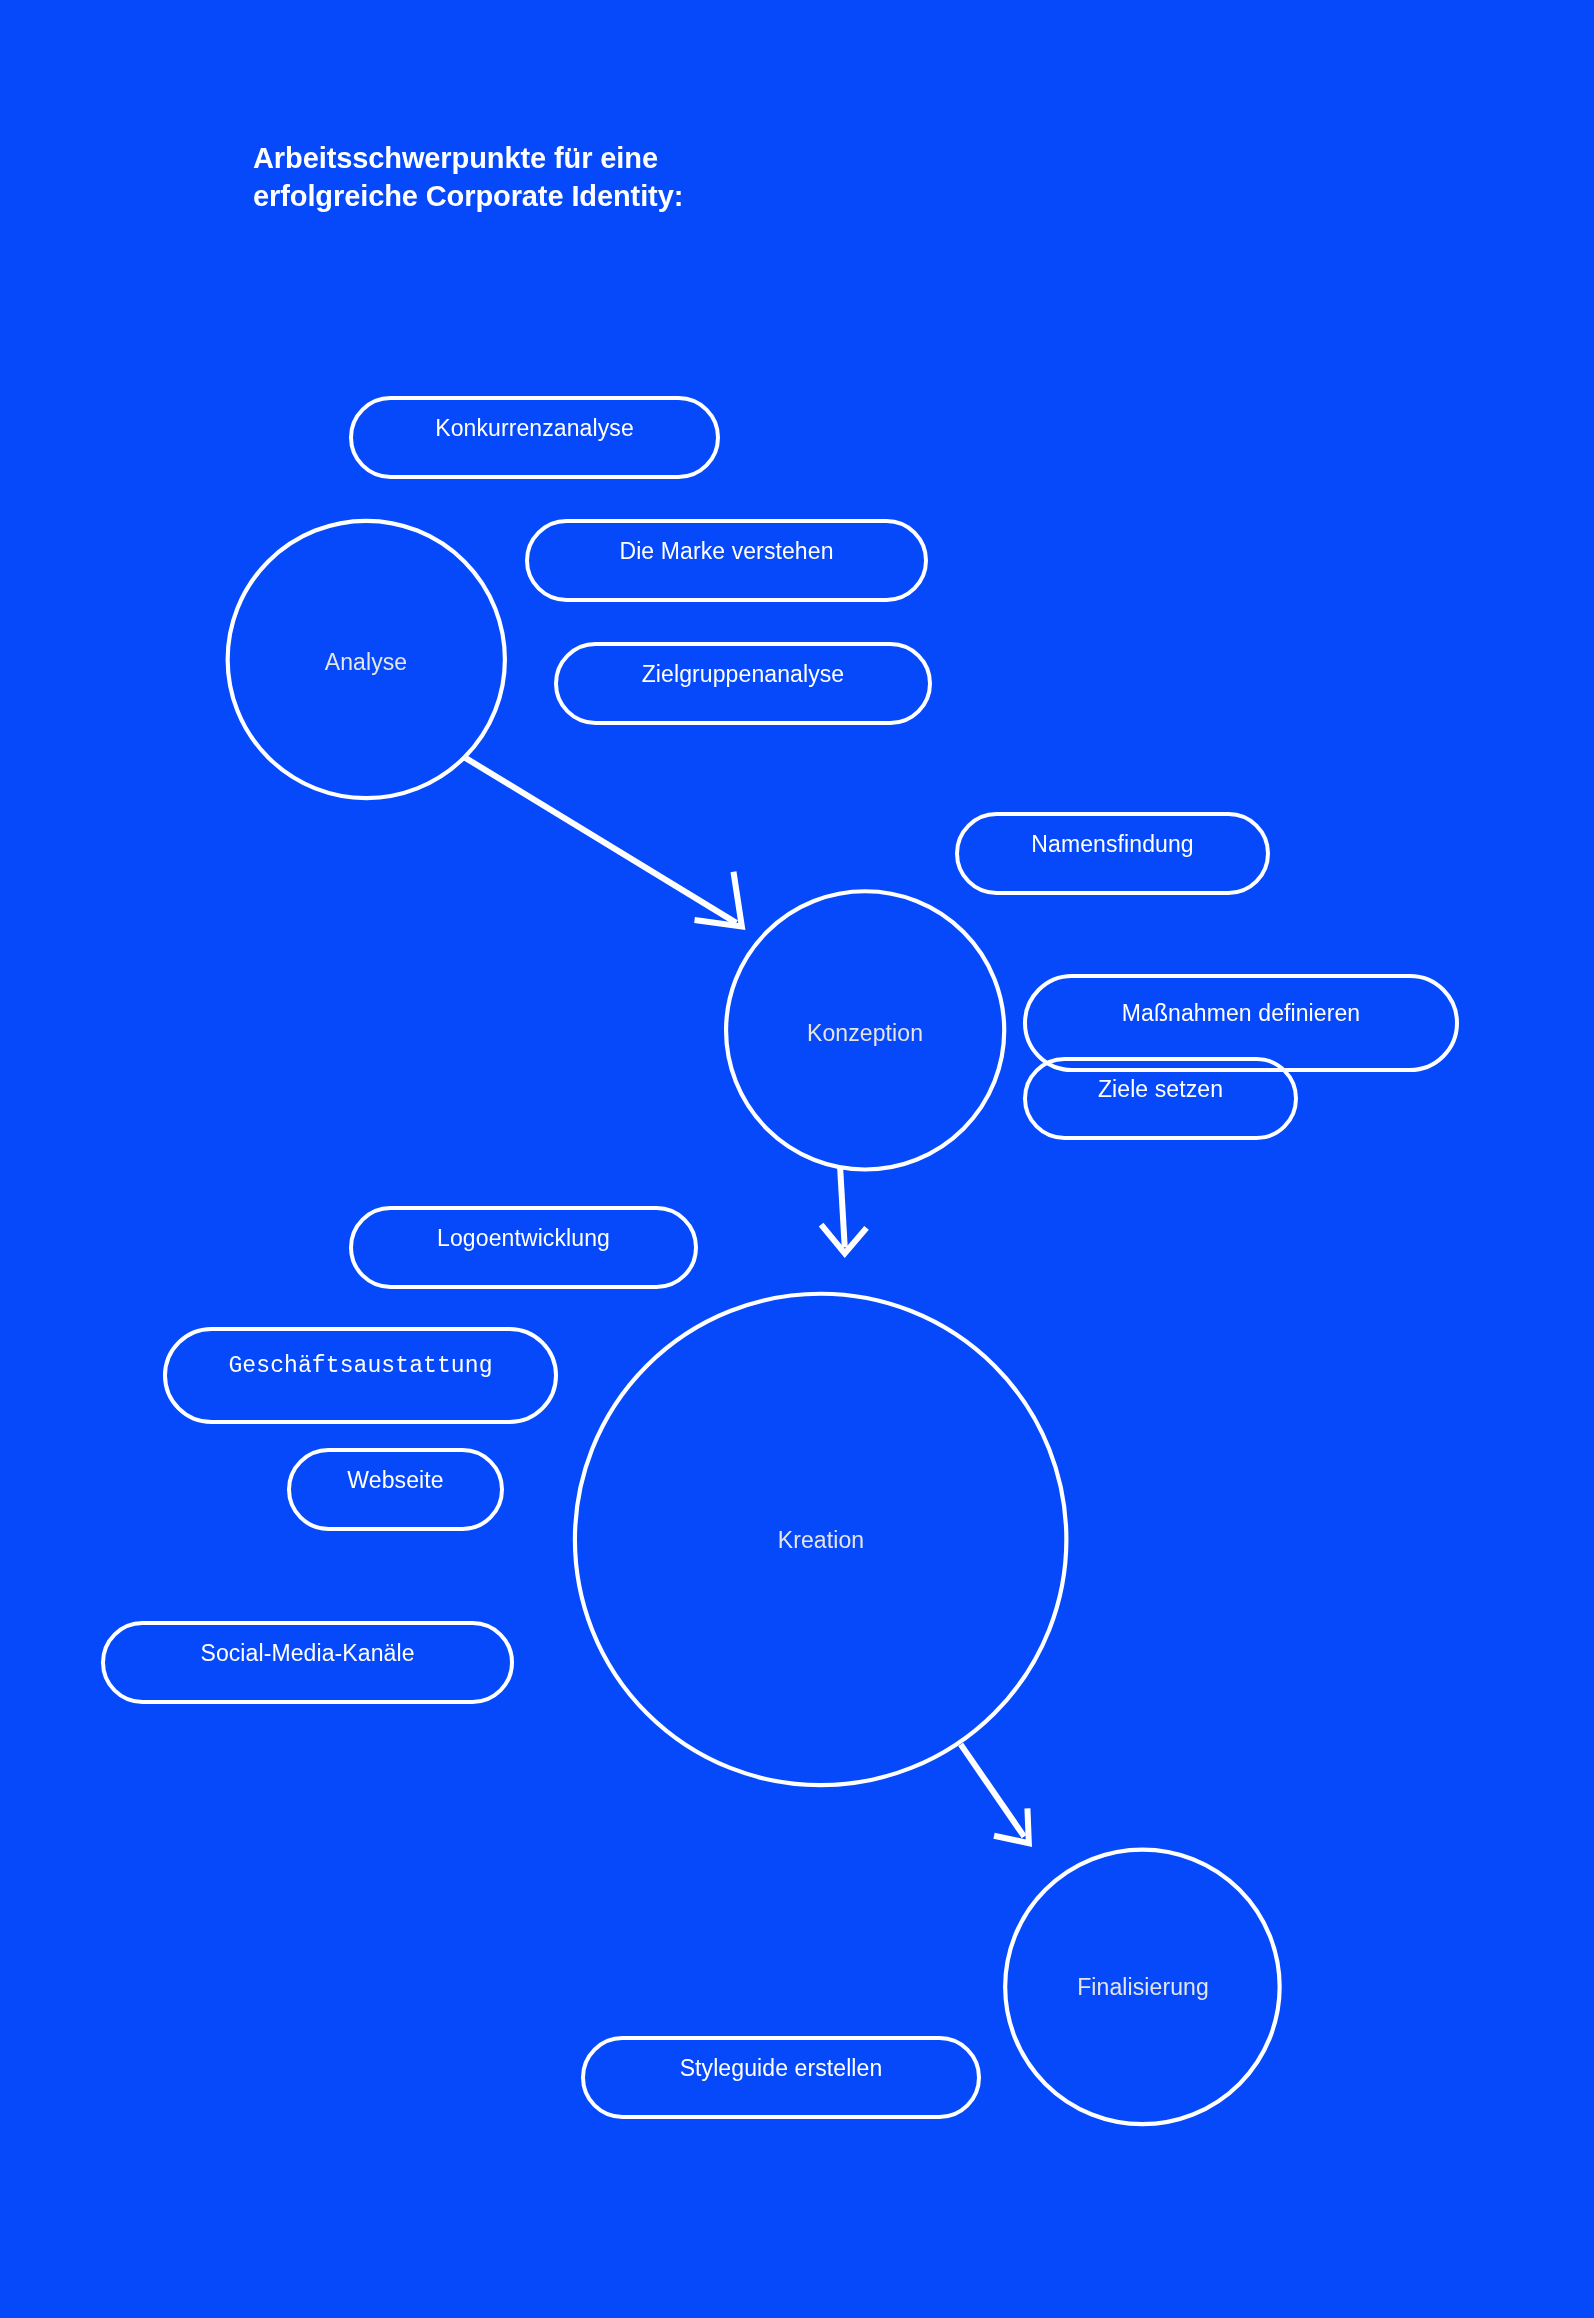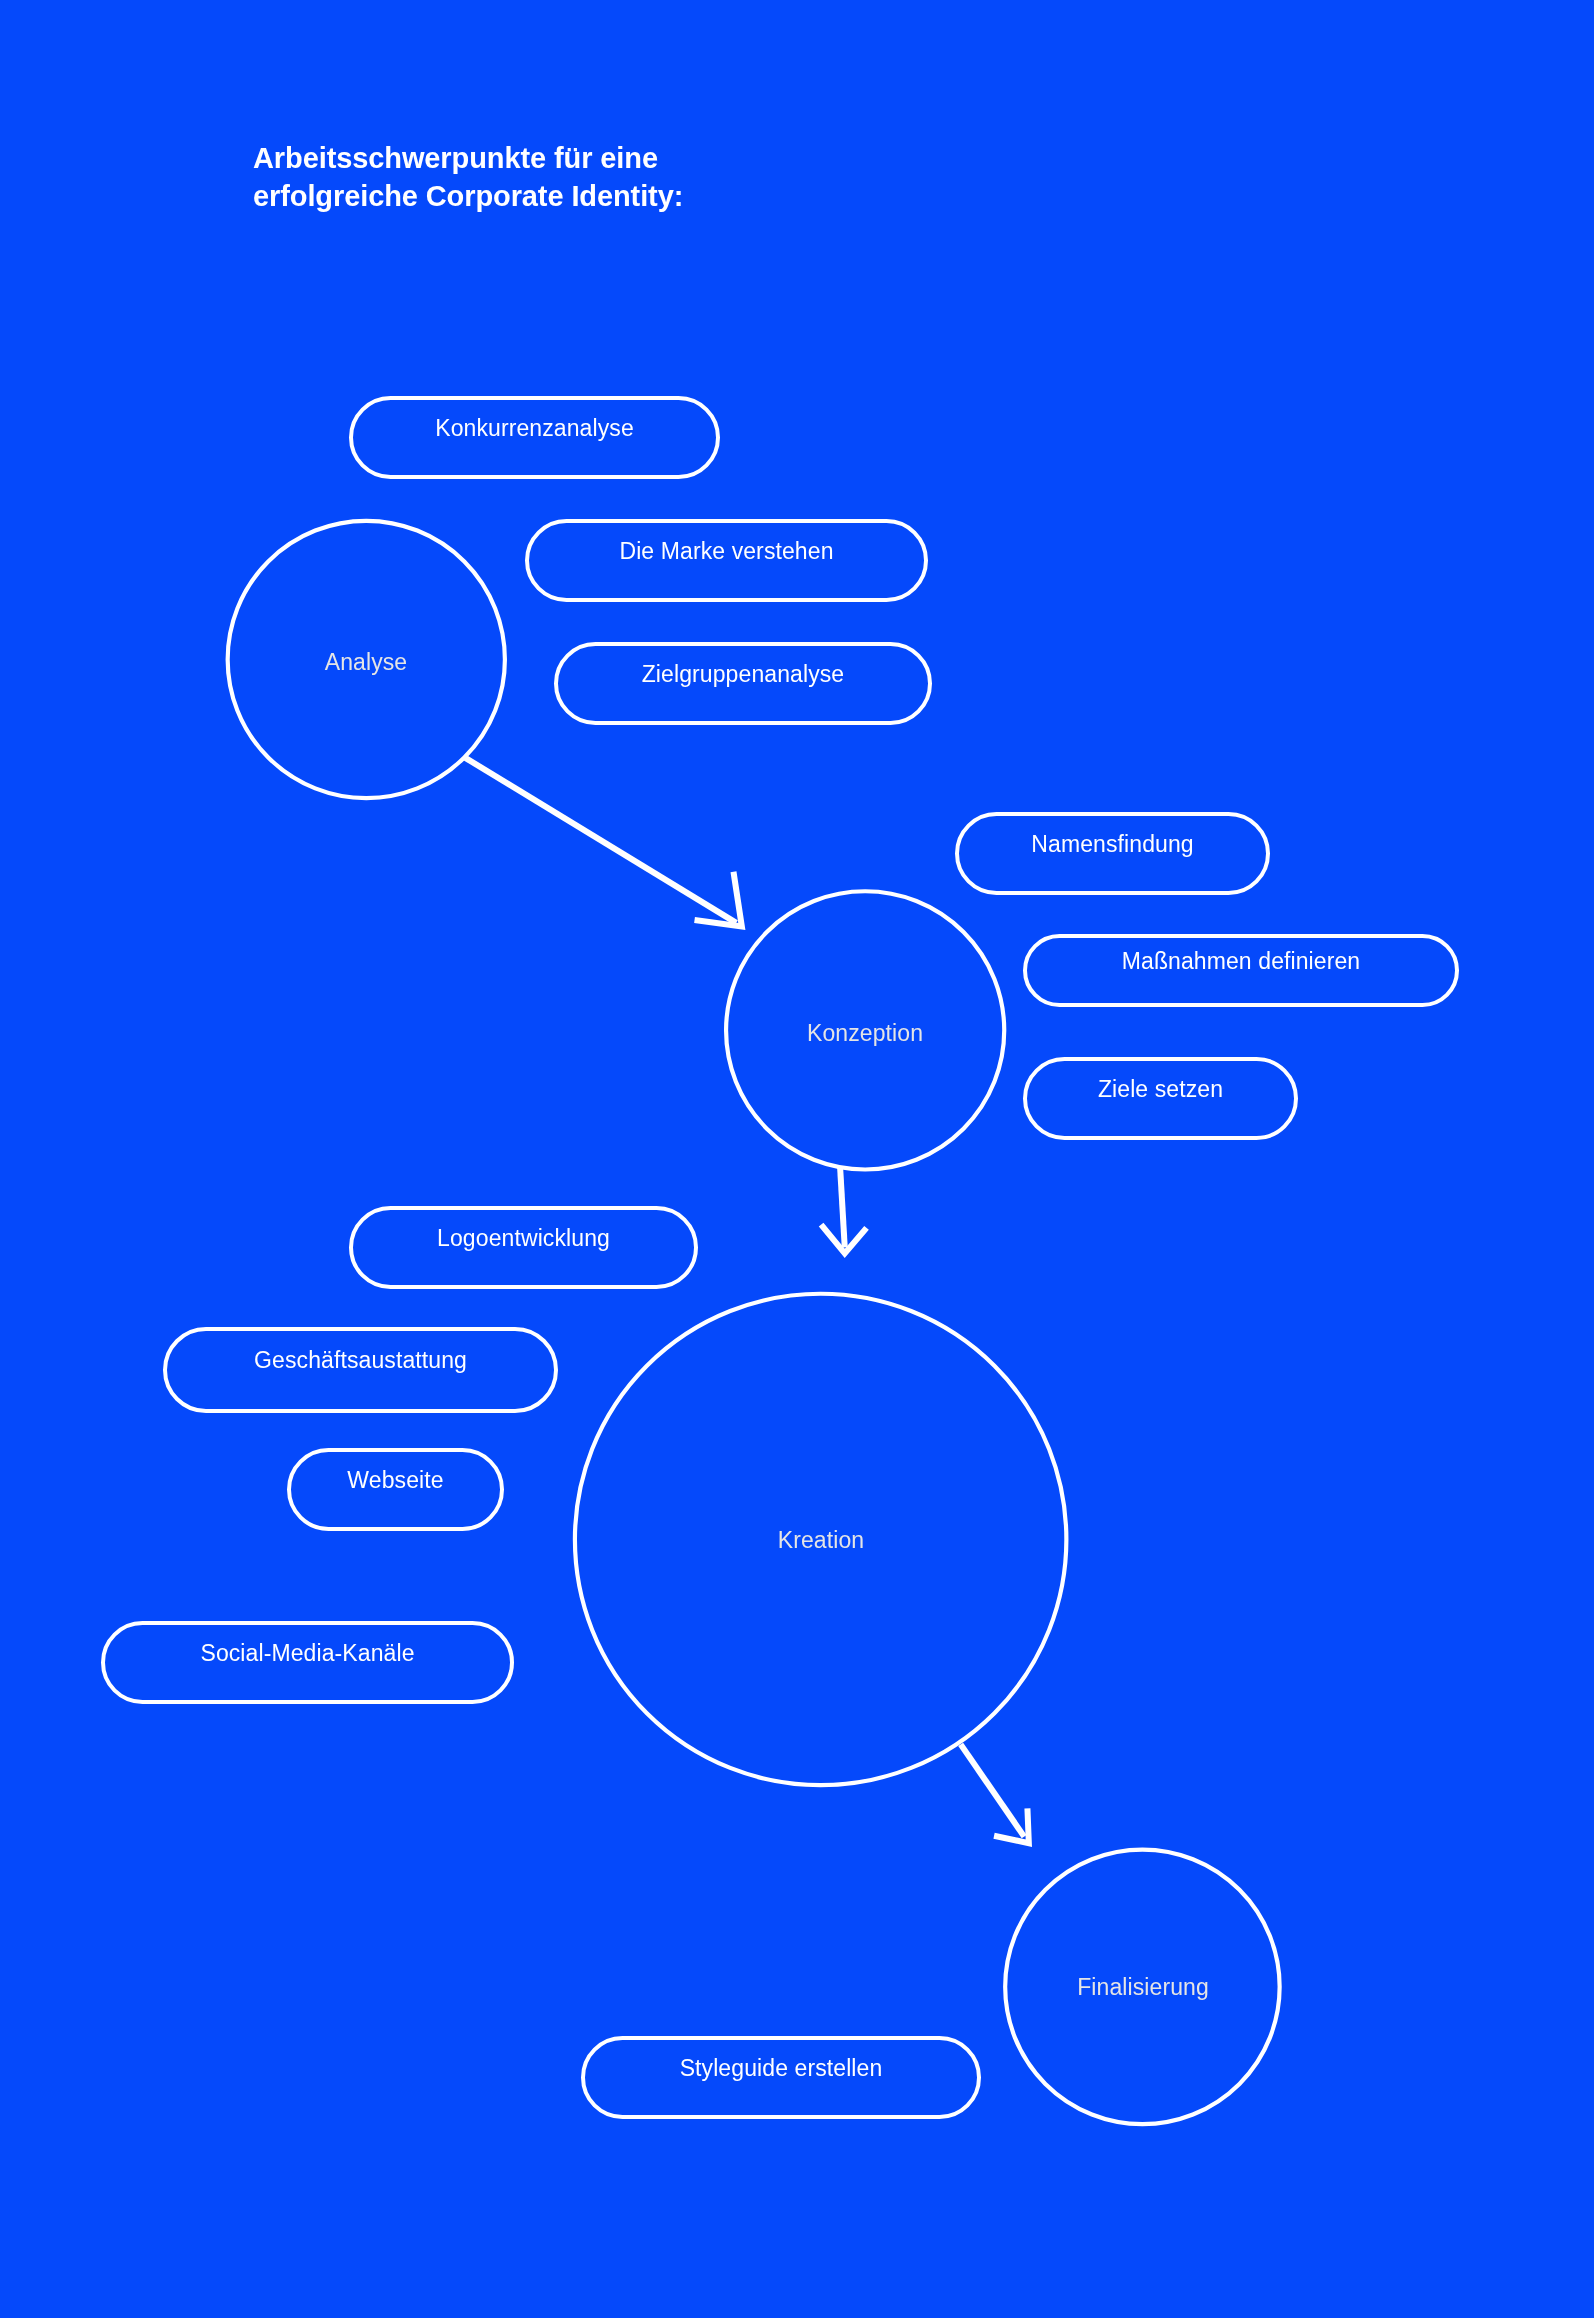--- a/index.html
+++ b/index.html
@@ -85,24 +85,24 @@
   <div class="node-label" style="left:366px;  top:662px;">Analyse</div>
   <div class="node-label" style="left:865px; top:1033px;">Konzeption</div>
   <div class="node-label" style="left:821px; top:1540px;">Kreation</div>
   <div class="node-label" style="left:1143px; top:1987px;">Finalisierung</div>
 
   <div class="pill" style="left:349px;  top:396px;  width:371px; height:83px;">Konkurrenzanalyse</div>
   <div class="pill" style="left:525px; top:519px; width:403px; height:83px;">Die Marke verstehen</div>
   <div class="pill" style="left:554px; top:642px; width:378px; height:83px;">Zielgruppenanalyse</div>
 
   <div class="pill" style="left:955px; top:812px; width:315px; height:83px;">Namensfindung</div>
-  <div class="pill" style="left:1023px; top:934px; width:436px; height:73px;">Maßnahmen definieren</div>
+  <div class="pill" style="left:1023px; top:974px; width:436px; height:98px;">Maßnahmen definieren</div>
   <div class="pill" style="left:1023px; top:1057px; width:275px; height:83px;">Ziele setzen</div>
 
   <div class="pill" style="left:349px;  top:1206px; width:349px; height:83px;">Logoentwicklung</div>
-  <div class="pill" style="left:163px;  top:1327px; width:395px; height:86px;">Geschäftsaustattung</div>
+  <div class="pill" style="left:163px;  top:1327px; width:395px; height:97px;font-family:Liberation Mono, monospace;">Geschäftsaustattung</div>
   <div class="pill" style="left:287px;  top:1448px; width:217px; height:83px;">Webseite</div>
   <div class="pill" style="left:101px;  top:1621px; width:413px; height:83px;">Social-Media-Kanäle</div>
 
   <div class="pill" style="left:581px; top:2036px; width:400px; height:83px;">Styleguide erstellen</div>
 
 </div>
 
 
 </body></html>

